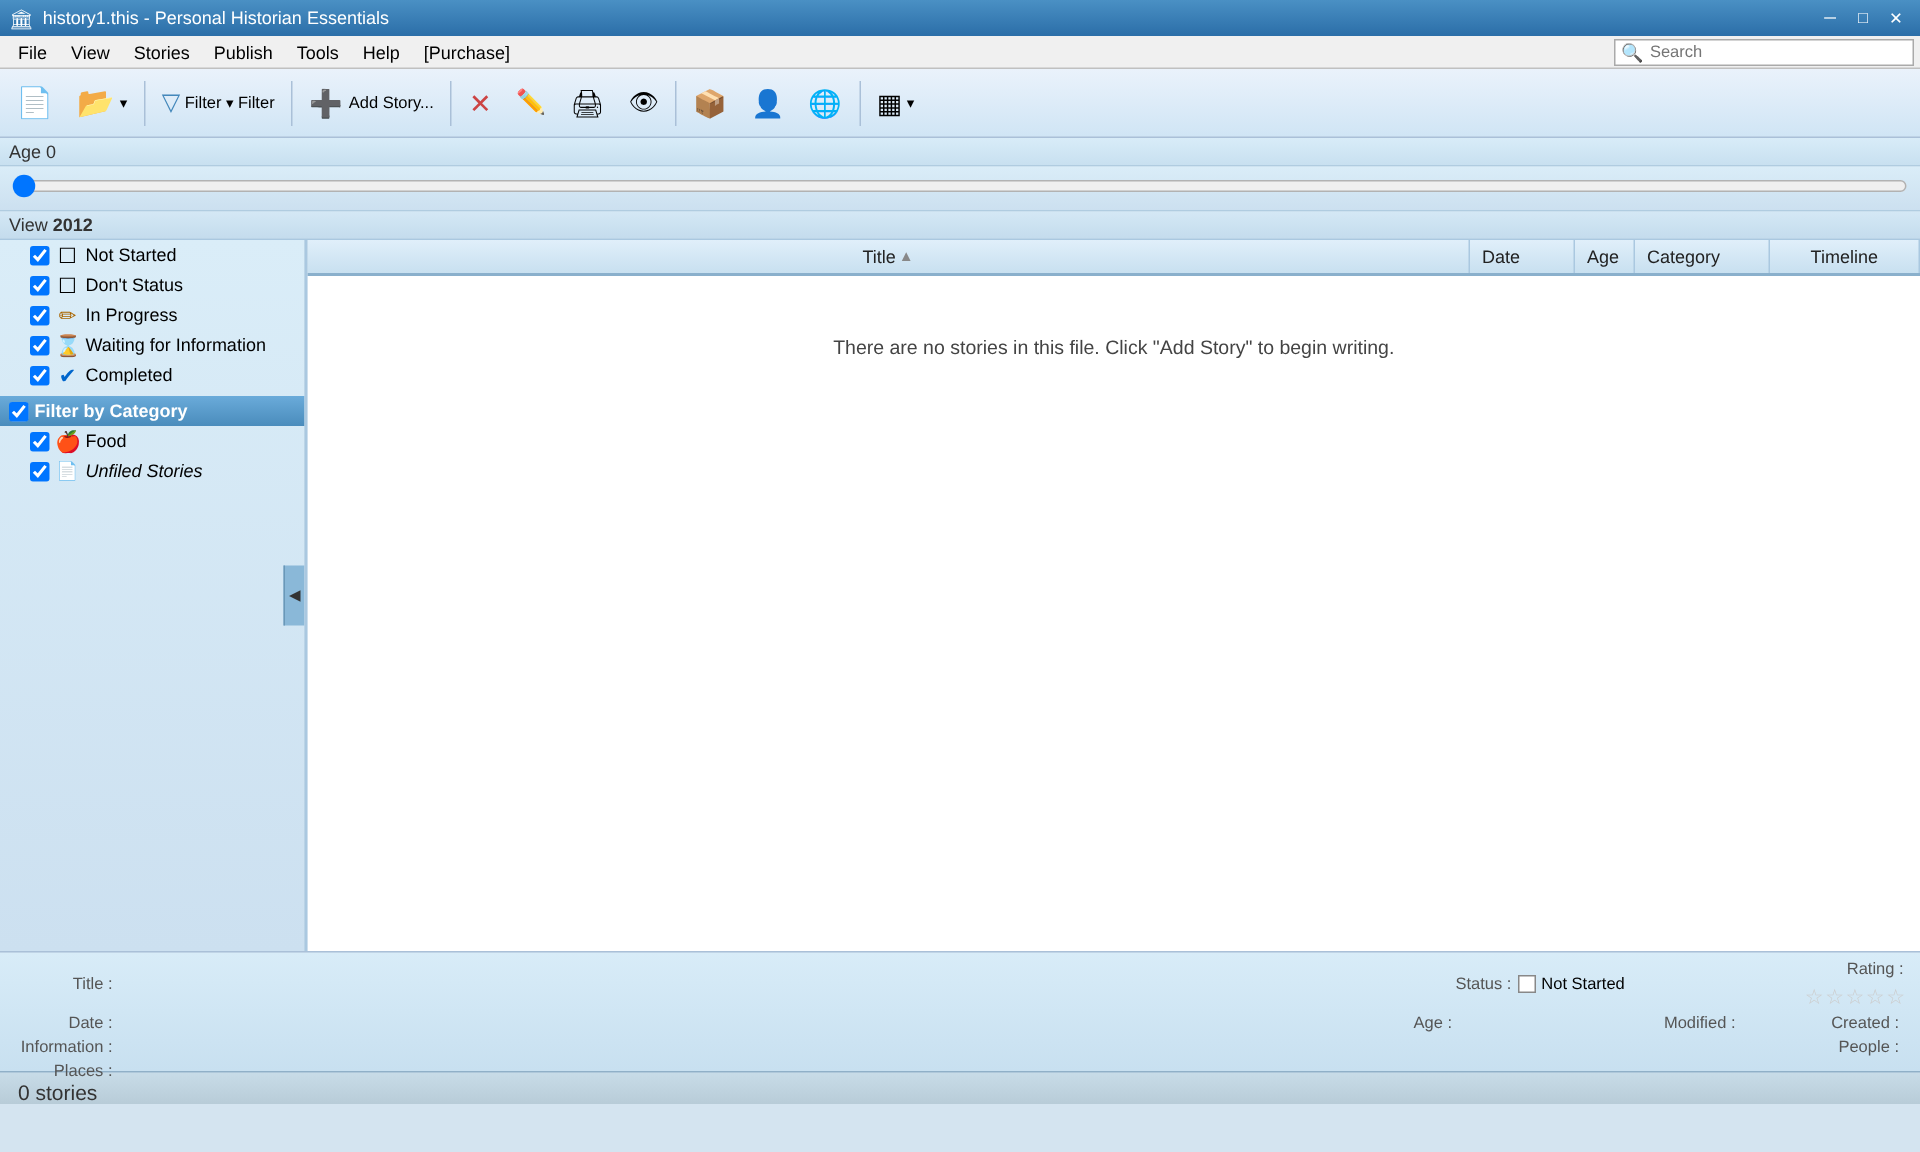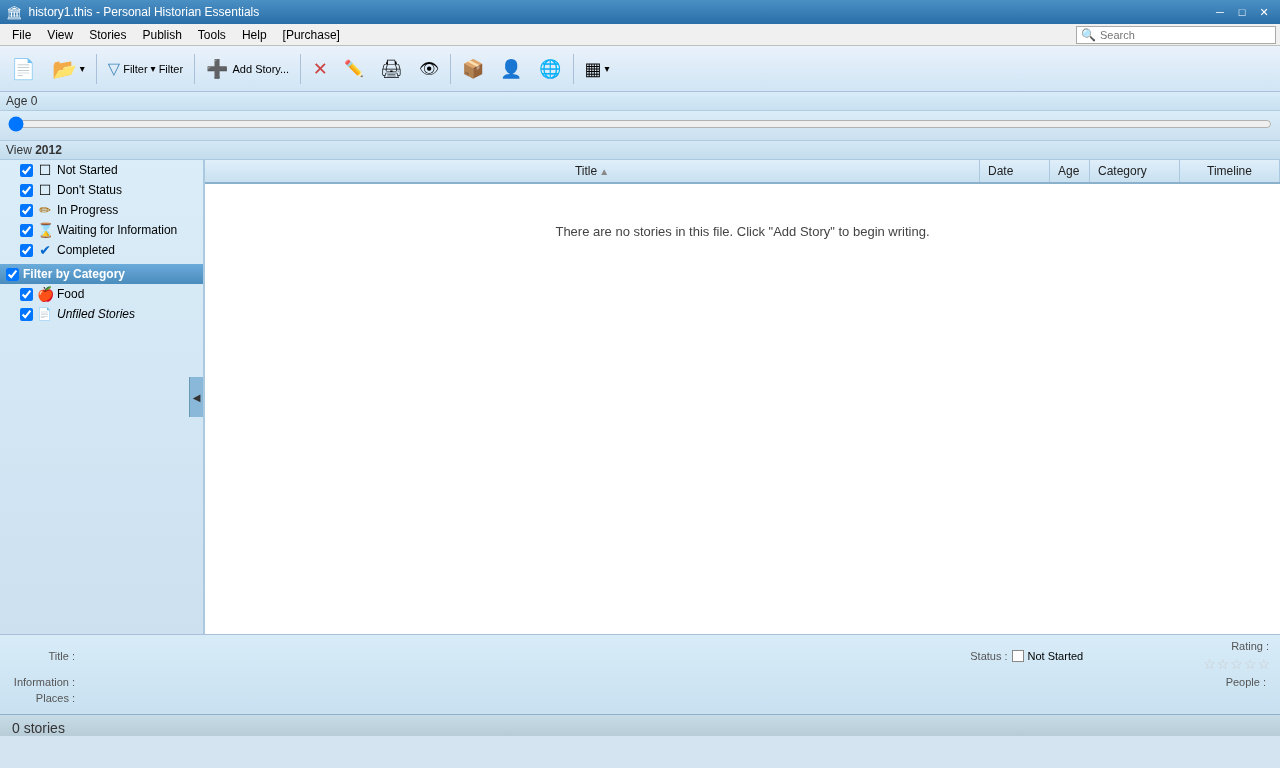--- a/index.html
+++ b/index.html
@@ -461,20 +461,38 @@
         <span class="star">☆</span>
         <span class="star">☆</span>
         <span class="star">☆</span>
         <span class="star">☆</span>
         <span class="star">☆</span>
       </div>
     </div>
   </div>
   <div style="display:flex; gap:40px;">
     <div class="info-row">
+      <span class="info-label">Date :</span>
+      <span class="info-value"></span>
+    </div>
+    <div class="info-row" style="margin-left:auto;">
+      <span class="info-label">Age :</span>
+      <span class="info-value"></span>
+    </div>
+    <div class="info-row" style="margin-left:80px;">
+      <span class="info-label">Modified :</span>
+      <span class="info-value"></span>
+    </div>
+    <div class="info-row">
+      <span class="info-label">Created :</span>
+      <span class="info-value"></span>
+    </div>
+  </div>
+  <div style="display:flex; gap:40px;">
+    <div class="info-row">
       <span class="info-label">Information :</span>
       <span class="info-value"></span>
     </div>
     <div class="info-row" style="margin-left:auto;">
       <span class="info-label">People :</span>
       <span class="info-value"></span>
     </div>
   </div>
   <div style="display:flex; gap:40px;">
     <div class="info-row">

